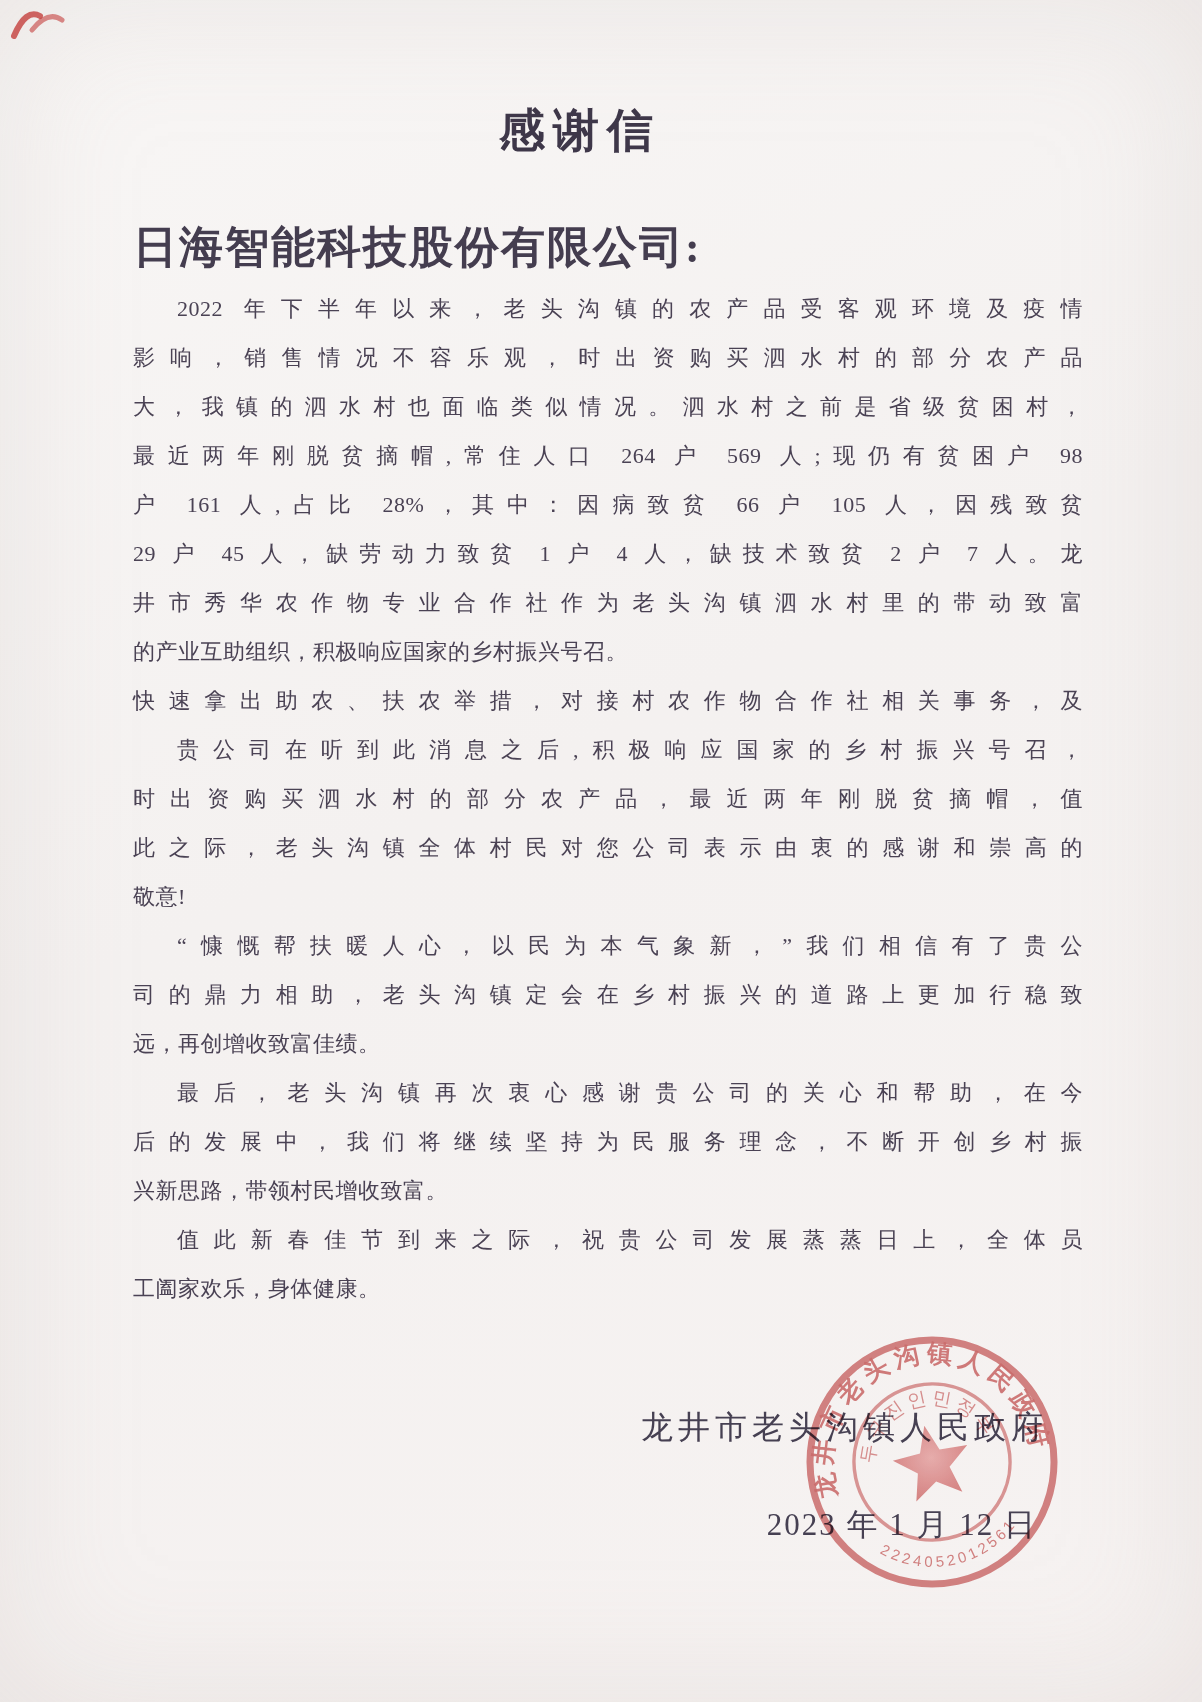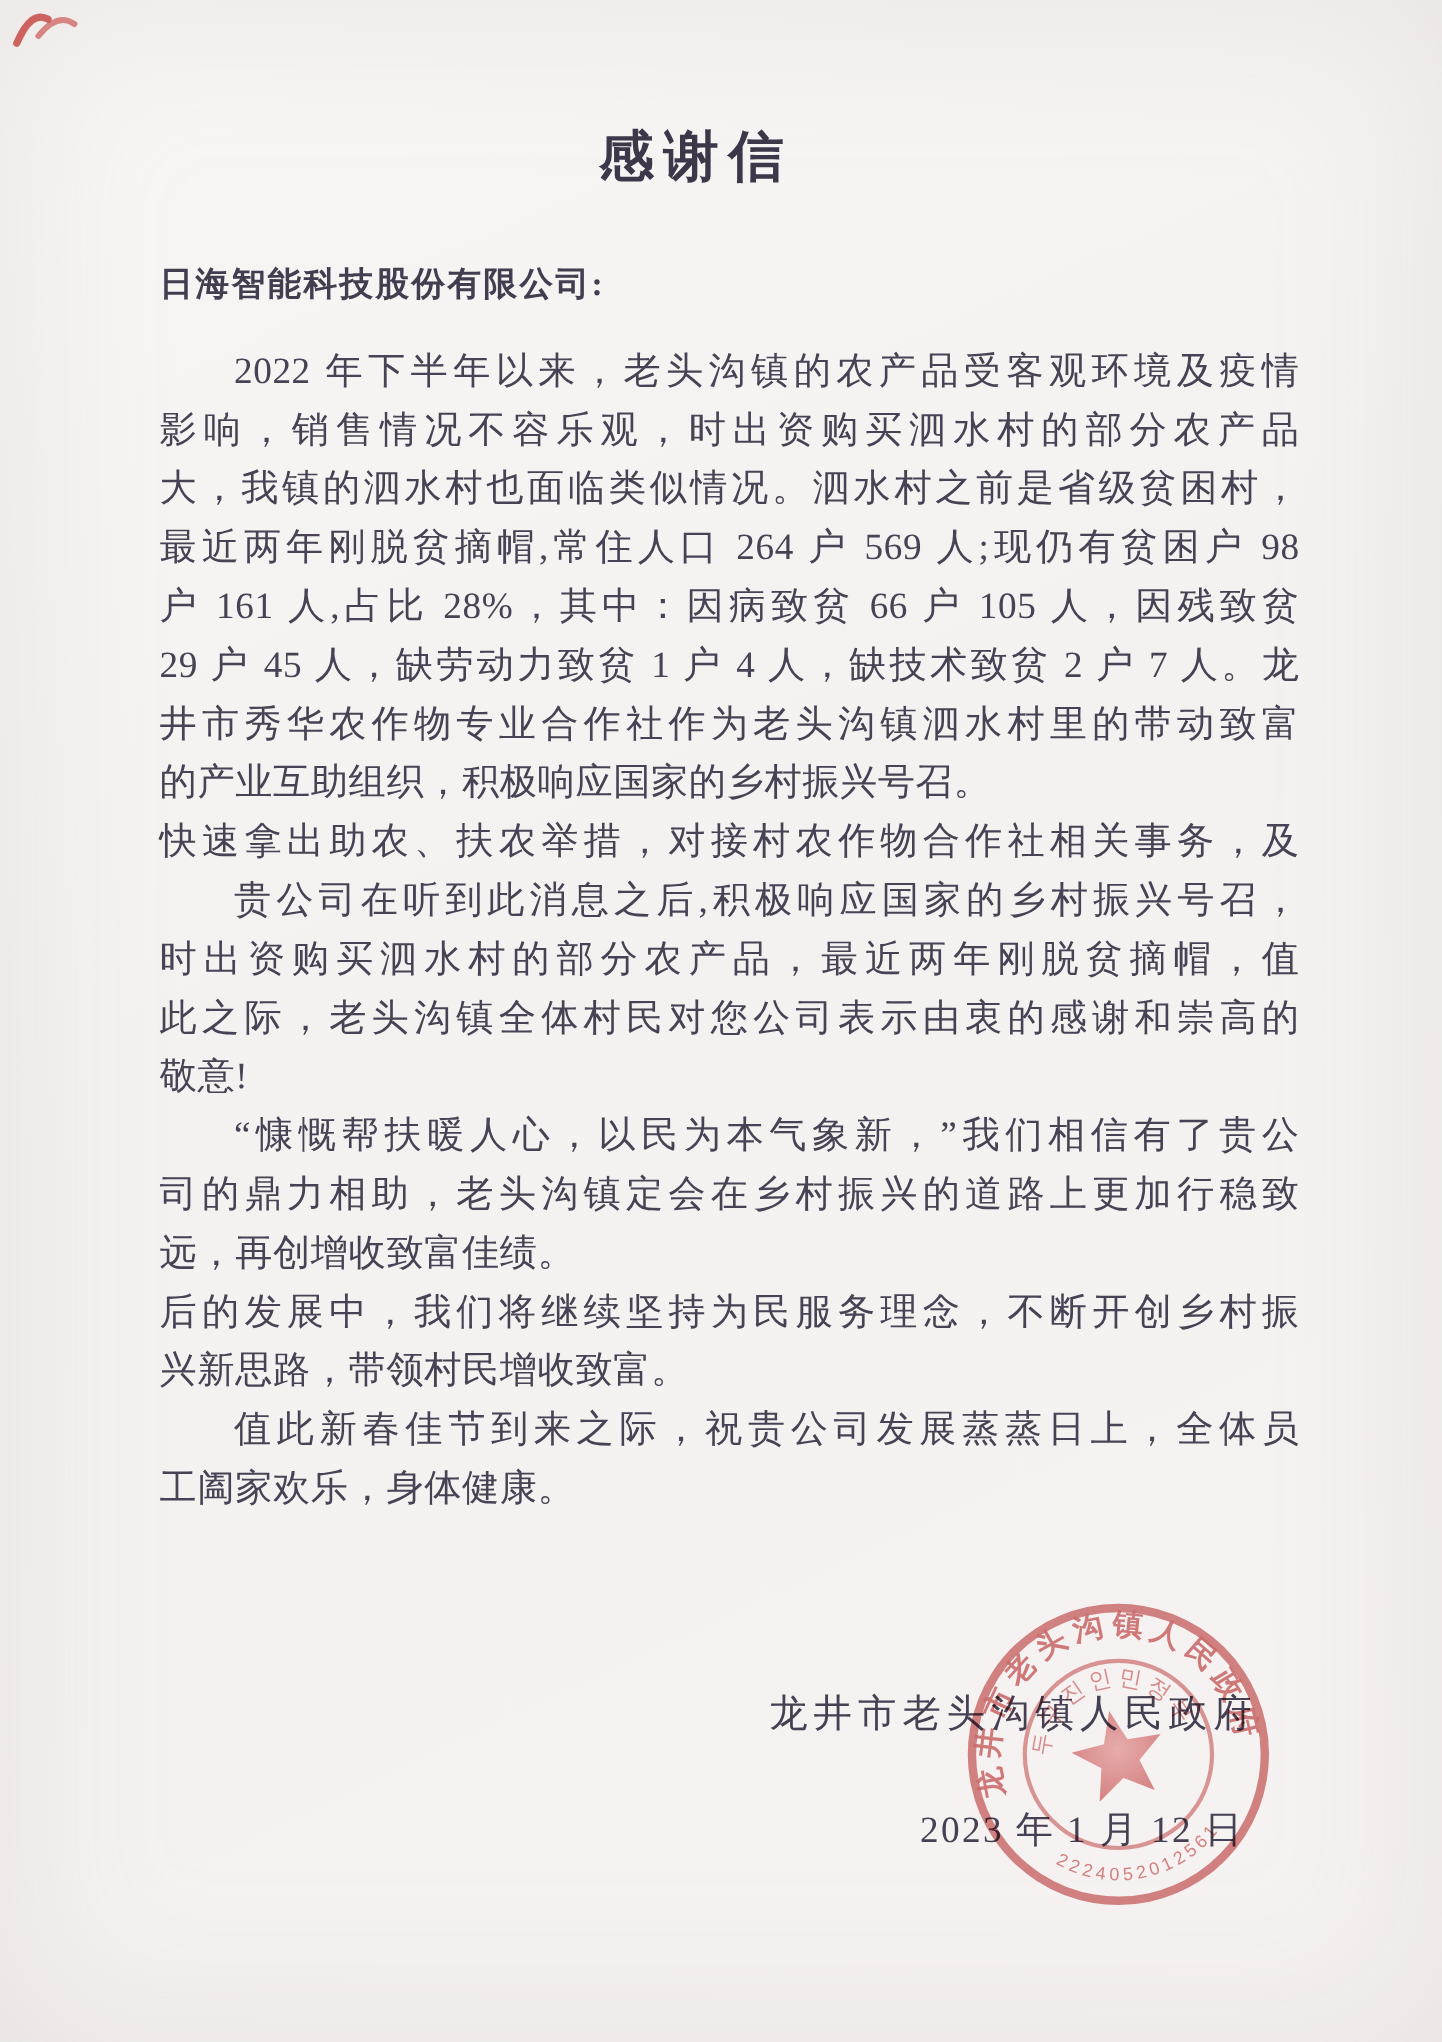--- a/index.html
+++ b/index.html
@@ -17,28 +17,28 @@
     color:#4a4254;
   }
   .corner-mark{position:absolute;left:6px;top:0;}
   .title{
     position:absolute;top:100px;left:0;width:1160px;
     margin:0;text-align:center;
     font-size:46px;font-weight:600;letter-spacing:8px;color:#3e3749;font-family:Liberation Serif, serif;
   }
   .salutation{
     position:absolute;top:218px;left:133px;width:950px;
-    font-size:28px;font-weight:bold;letter-spacing:2px;color:#443d4f;
+    font-size:44px;font-weight:bold;letter-spacing:2px;color:#443d4f;
   }
   .letter-body{
     position:absolute;top:284px;left:133px;width:950px;
   }
   .line{
     height:49px;line-height:49px;
-    font-size:31px;
+    font-size:22px;
     letter-spacing:0.5px;
     text-align:justify;
     text-align-last:justify;
     white-space:nowrap;
   }
   .line.first{text-indent:2em;}
   .line.last{text-align-last:left;white-space:normal;}
   .signature{
     position:absolute;top:1406px;right:154px;
     font-size:32px;letter-spacing:5px;color:#464052;
@@ -89,20 +89,21 @@
         <div class="line">时出资购买泗水村的部分农产品，最近两年刚脱贫摘帽，值</div>
         <div class="line">此之际，老头沟镇全体村民对您公司表示由衷的感谢和崇高的</div>
         <div class="line last">敬意!</div>
       </div>
       <div class="para">
         <div class="line first">“慷慨帮扶暖人心，以民为本气象新，”我们相信有了贵公</div>
         <div class="line">司的鼎力相助，老头沟镇定会在乡村振兴的道路上更加行稳致</div>
         <div class="line last">远，再创增收致富佳绩。</div>
       </div>
       <div class="para">
+        <div class="line first">最后，老头沟镇再次衷心感谢贵公司的关心和帮助，在今</div>
         <div class="line">后的发展中，我们将继续坚持为民服务理念，不断开创乡村振</div>
         <div class="line last">兴新思路，带领村民增收致富。</div>
       </div>
       <div class="para">
         <div class="line first">值此新春佳节到来之际，祝贵公司发展蒸蒸日上，全体员</div>
         <div class="line last">工阖家欢乐，身体健康。</div>
       </div>
     </div>
 
   <div class="signature">龙井市老头沟镇人民政府</div>

